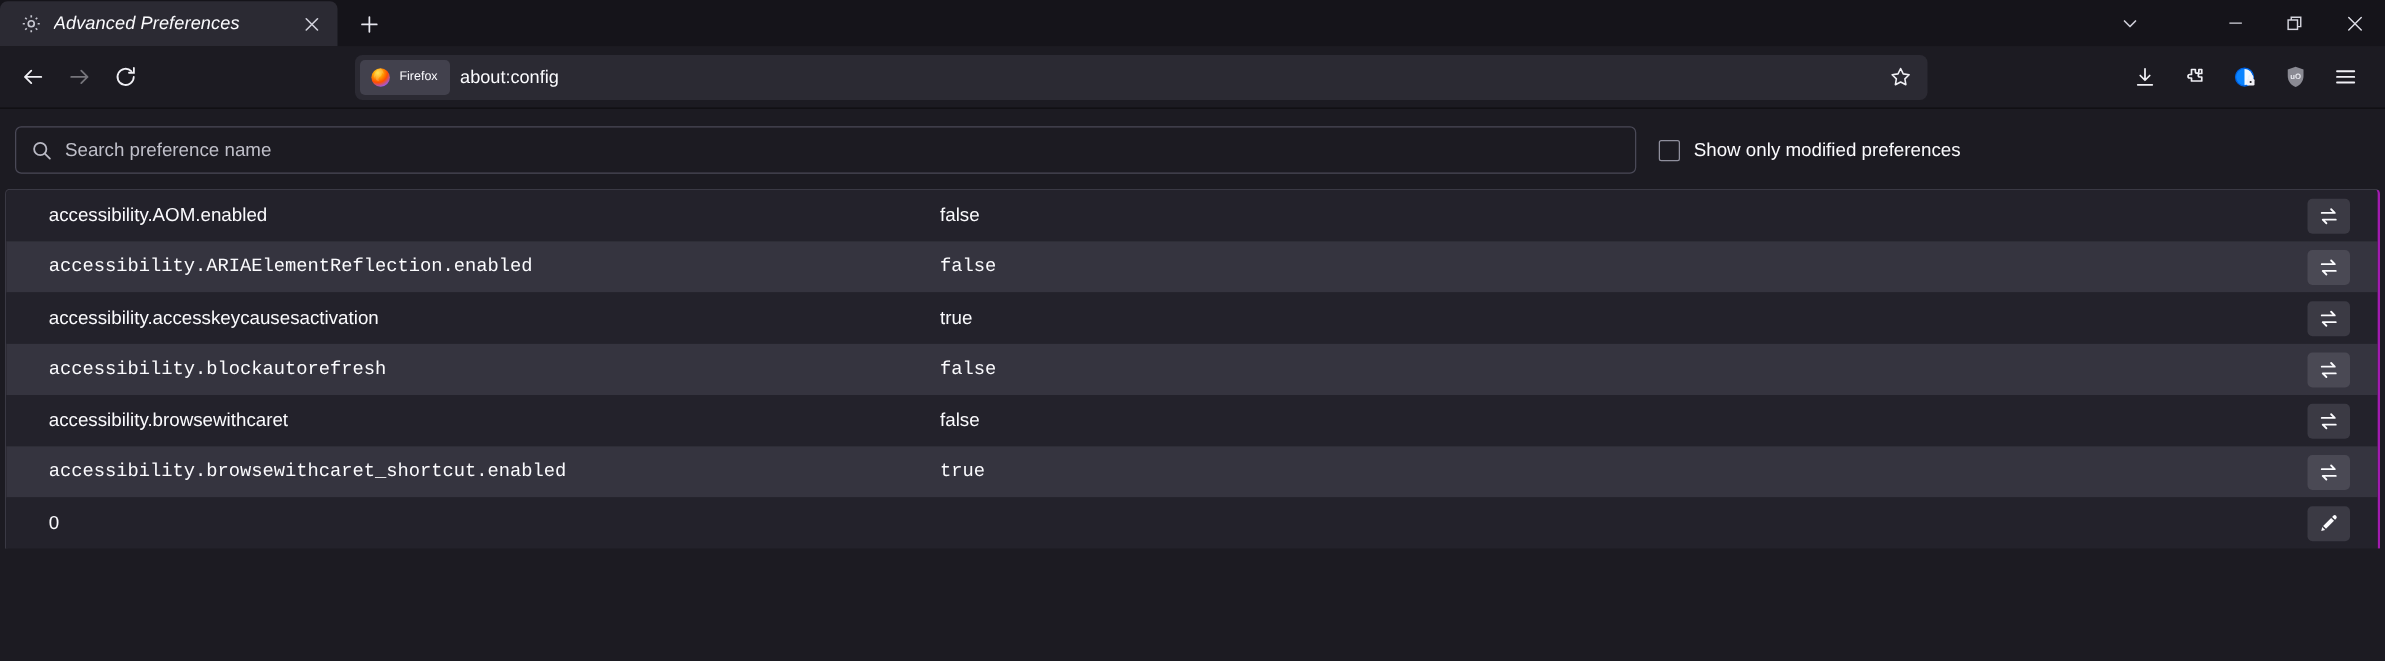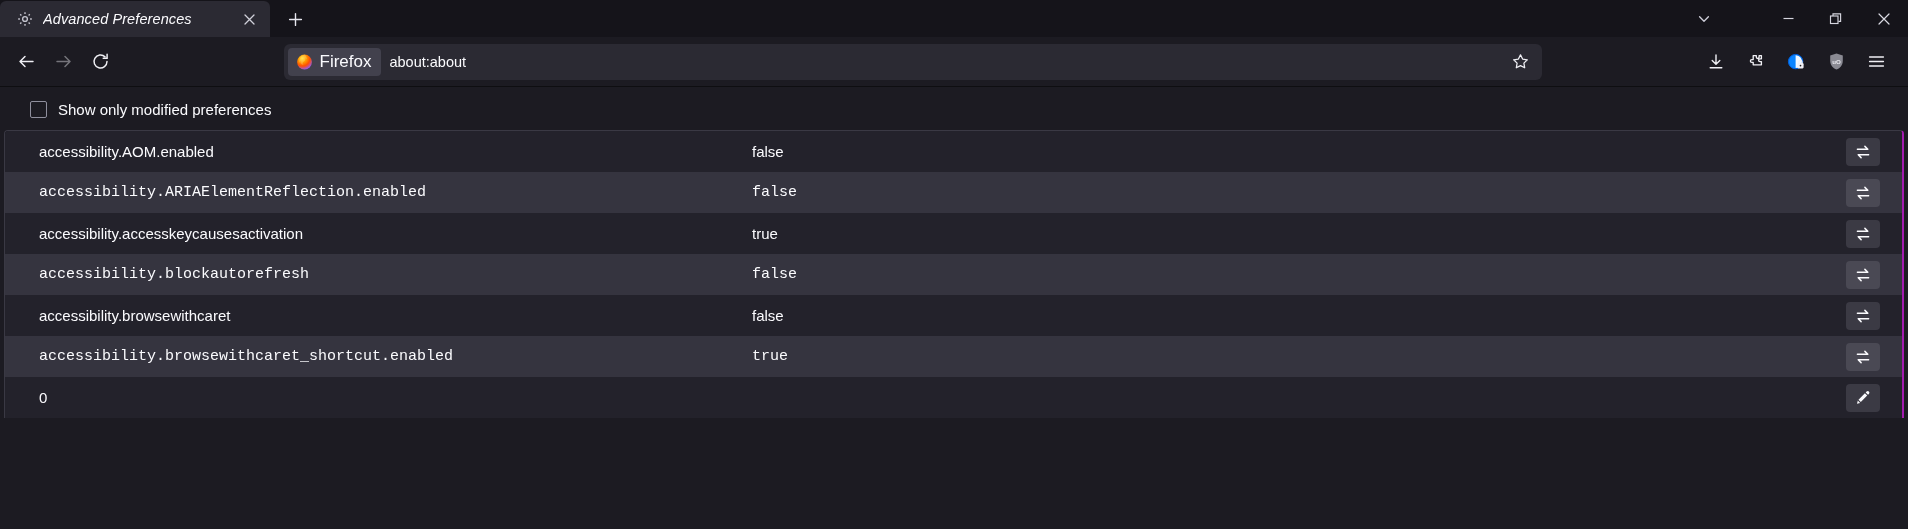--- a/index.html
+++ b/index.html
@@ -95,21 +95,21 @@
   }
   .ff-chip {
     display: flex; align-items: center; gap: 7px;
     background: #42414d;
     height: 28px;
     border-radius: 4px;
     padding: 0 10px 0 8px;
     margin-right: 8px;
     flex: 0 0 auto;
   }
-  .ff-chip-label { color: #fbfbfe; font-size: 17px; white-space: nowrap; }
+  .ff-chip-label { color: #fbfbfe; font-size: 10px; white-space: nowrap; }
   .url-text {
     color: #fbfbfe; font-size: 14.5px;
     flex: 1 1 auto;
     white-space: nowrap; overflow: hidden;
   }
   .star-btn {
     width: 30px; height: 30px; flex: 0 0 30px;
     display: flex; align-items: center; justify-content: center;
     border-radius: 4px;
   }
@@ -289,21 +289,21 @@
                 <stop offset="65%" stop-color="#ff4f00"></stop>
                 <stop offset="100%" stop-color="#9059ff"></stop>
               </radialGradient>
             </defs>
             <circle cx="8.5" cy="9" r="7.4" fill="url(#ffg)"></circle>
             <path d="M8.5 1.6c2 1.3 2.6 3.4 2.2 5-.5-1-1.3-1.7-1.3-1.7.4 1.6-.4 2.8-1.6 3.7-1.4 1-1.3 2.5-.3 3.3-2.4-.2-3.6-2.2-3-4.2-.9.8-1.3 2-1.2 3.2A7.4 7.4 0 0 1 8.5 1.6z" fill="#fff" opacity=".18"></path>
           </svg>
         </span>
         <span class="ff-chip-label">Firefox</span>
       </div>
-      <span class="url-text" title="about:config">about:about</span>
+      <span class="url-text" title="about:config">about:config</span>
       <span class="star-btn">
         <span>
           <svg width="17" height="17" viewBox="0 0 17 17" fill="none" stroke="#f0f0f5" stroke-width="1.25" stroke-linejoin="round">
             <path d="M8.5 1.8l2.1 4.3 4.7.7-3.4 3.3.8 4.7-4.2-2.2-4.2 2.2.8-4.7L1.7 6.8l4.7-.7z"></path>
           </svg>
         </span>
       </span>
     </div>
   </div>
 
@@ -348,20 +348,29 @@
           <path d="M2.6 5h13.8M2.6 9.5h13.8M2.6 14h13.8"></path>
         </svg>
       </span>
     </div>
   </div>
 </div>
 
 <div class="content">
 
   <div class="searchrow">
+    <div class="searchbox">
+      <span>
+        <svg width="17" height="17" viewBox="0 0 17 17" fill="none" stroke="#b9b9c4" stroke-width="1.45" stroke-linecap="round">
+          <circle cx="7.2" cy="7.2" r="4.9"></circle>
+          <path d="M10.9 10.9l4 4"></path>
+        </svg>
+      </span>
+      <span class="search-ph" title="Search preference name">Search preference name</span>
+    </div>
 
     <div class="modified-wrap">
       <span class="checkbox"></span>
       <span class="modified-label">Show only modified preferences</span>
     </div>
   </div>
 
   <div class="prefs">
 
     <div class="prow odd">

